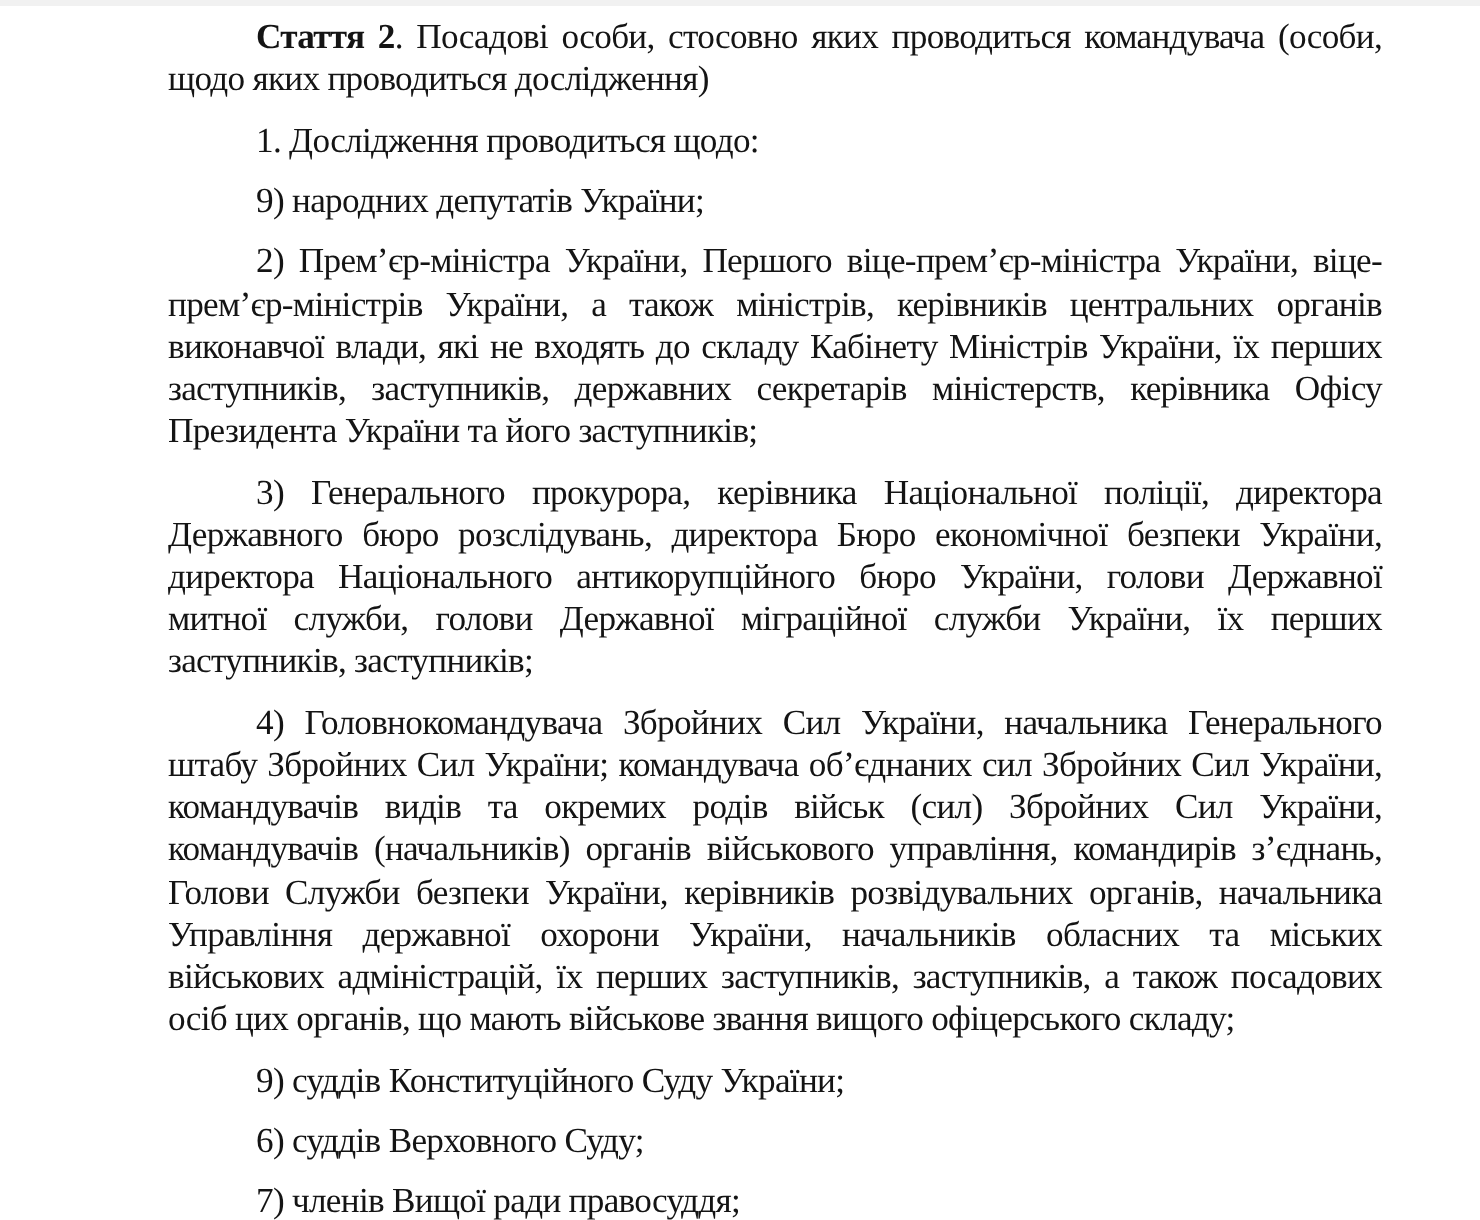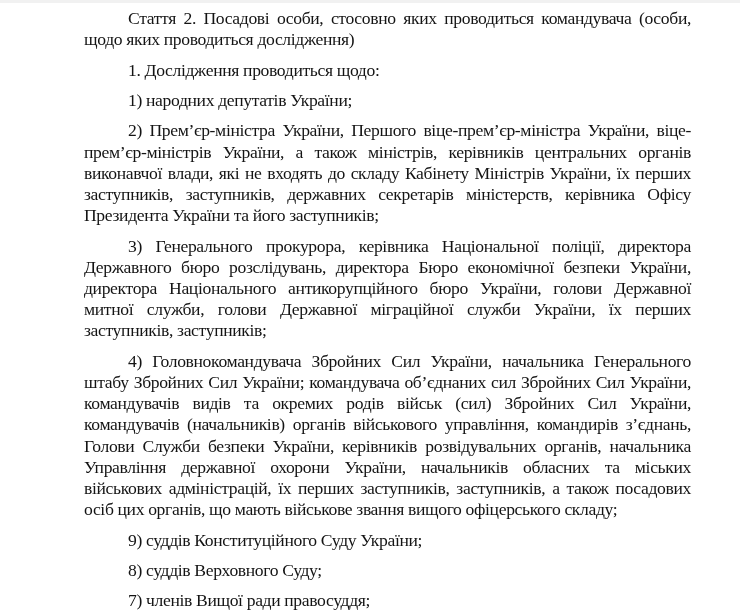--- a/index.html
+++ b/index.html
@@ -33,34 +33,34 @@
     .para {
       margin: 0 0 9.2px 0;
       text-indent: 44px;
       text-align: justify;
       text-align-last: left;
     }
     .para.tight-left {
       text-align: right;
     }
     .article-num {
-      font-weight: normal;
+      font-weight: bold;
     }
   </style>
 </head>
 <body>
 
 <div class="top-band"></div>
 
 <div class="doc">
   <p class="para"><span class="article-num">Стаття 2</span><span>. Посадові особи, стосовно яких проводиться командувача (особи, щодо яких проводиться дослідження)</span></p>
 
   <p class="para tight-left">1. Дослідження проводиться щодо:</p>
 
-  <p class="para tight-left">1) народних депутатів України;</p>
+  <p class="para tight-left">9) народних депутатів України;</p>
   <p class="para">2) Прем’єр-міністра України, Першого віце-прем’єр-міністра України, віце-прем’єр-міністрів України, а також міністрів, керівників центральних органів виконавчої влади, які не входять до складу Кабінету Міністрів України, їх перших заступників, заступників, державних секретарів міністерств, керівника Офісу Президента України та його заступників;</p>
   <p class="para">3) Генерального прокурора, керівника Національної поліції, директора Державного бюро розслідувань, директора Бюро економічної безпеки України, директора Національного антикорупційного бюро України, голови Державної митної служби, голови Державної міграційної служби України, їх перших заступників, заступників;</p>
   <p class="para">4) Головнокомандувача Збройних Сил України, начальника Генерального штабу Збройних Сил України; командувача об’єднаних сил Збройних Сил України, командувачів видів та окремих родів військ (сил) Збройних Сил України, командувачів (начальників) органів військового управління, командирів з’єднань, Голови Служби безпеки України, керівників розвідувальних органів, начальника Управління державної охорони України, начальників обласних та міських військових адміністрацій, їх перших заступників, заступників, а також посадових осіб цих органів, що мають військове звання вищого офіцерського складу;</p>
   <p class="para tight-left">9) суддів Конституційного Суду України;</p>
-  <p class="para tight-left">8) суддів Верховного Суду;</p>
+  <p class="para tight-left">6) суддів Верховного Суду;</p>
   <p class="para tight-left">7) членів Вищої ради правосуддя;</p>
 
 </div>
 
 </body></html>

